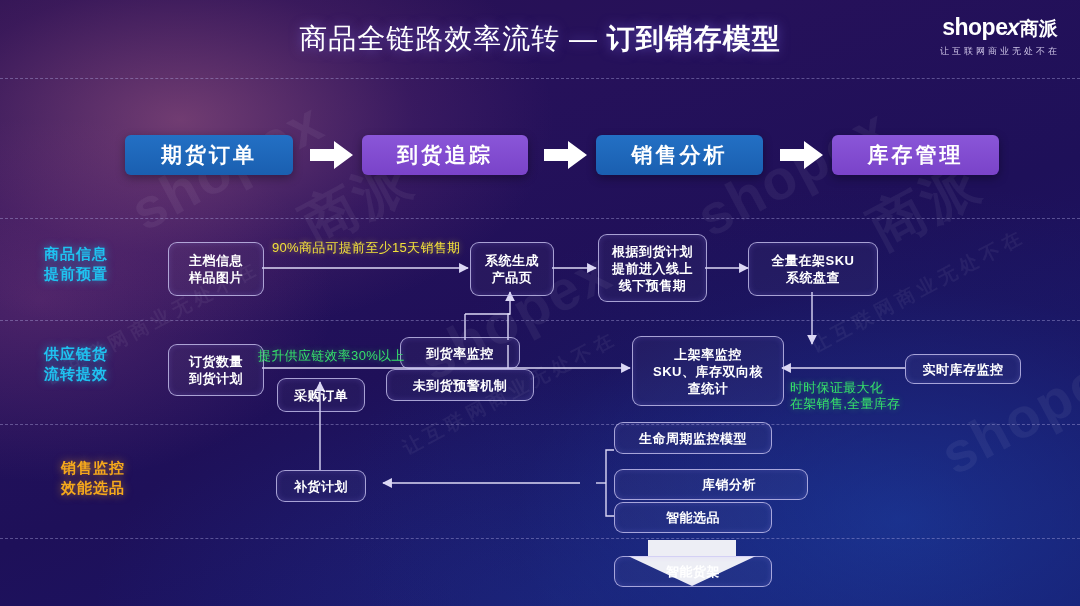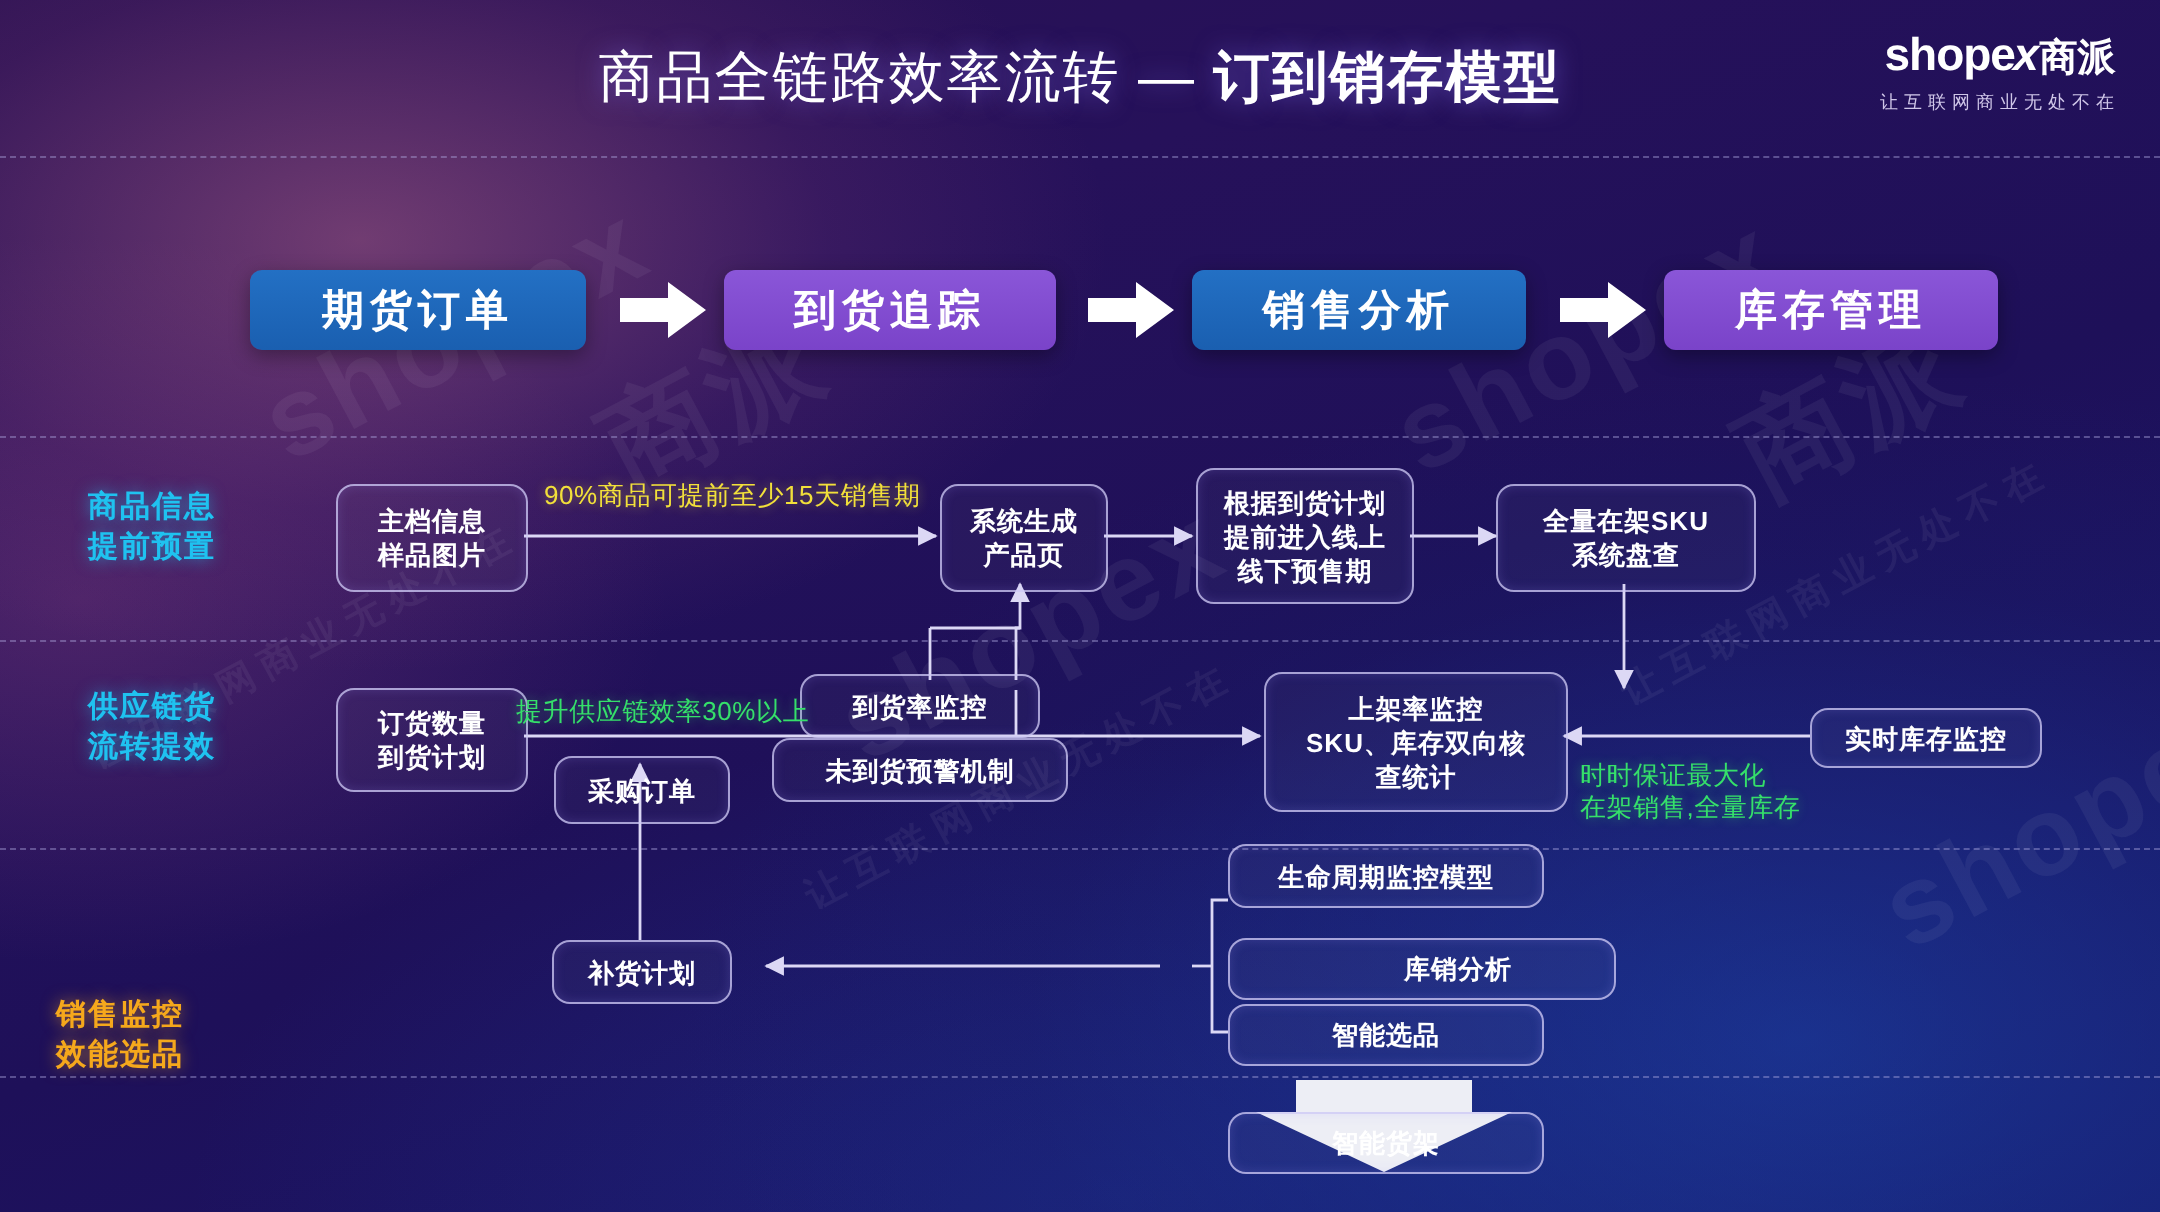--- a/index.html
+++ b/index.html
@@ -145,21 +145,21 @@
       <path d="M320,398 L320,442"></path>
     </g>
 
     <path d="M648,540 L736,540 L736,556 L756,556 L692,586 L628,556 L648,556 Z" fill="#ffffff" opacity="0.92"></path>
   </svg>
 
   <div class="rowlabel cyan" style="left:44px; top:244px;">商品信息
 提前预置</div>
   <div class="rowlabel cyan" style="left:44px; top:344px;">供应链货
 流转提效</div>
-  <div class="rowlabel gold" style="left:28px; top:458px;margin-top:40px;">销售监控
+  <div class="rowlabel gold" style="left:61px; top:458px;">销售监控
 效能选品</div>
 
   <div class="node" style="left:168px; top:242px; width:94px;  height:52px;">主档信息
 样品图片</div>
   <div class="node" style="left:470px; top:242px; width:82px;  height:52px;">系统生成
 产品页</div>
   <div class="node" style="left:598px; top:234px; width:107px; height:66px;">根据到货计划
 提前进入线上
 线下预售期</div>
   <div class="node" style="left:748px; top:242px; width:128px; height:52px;">全量在架SKU

